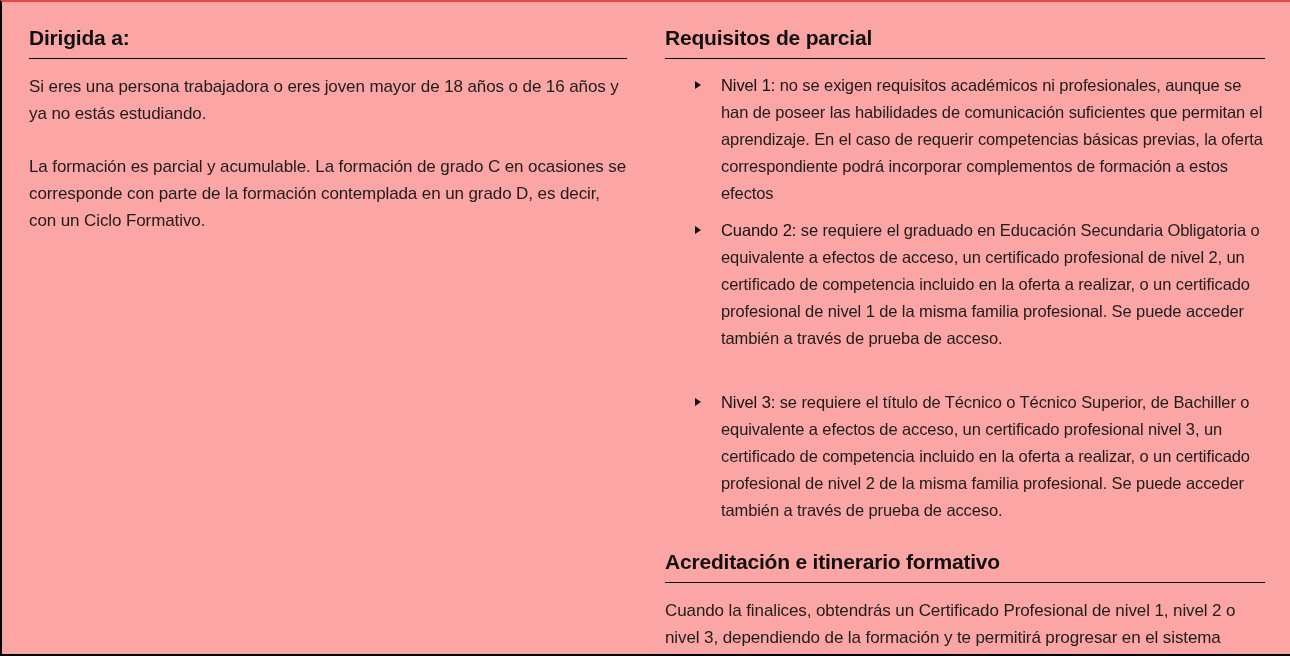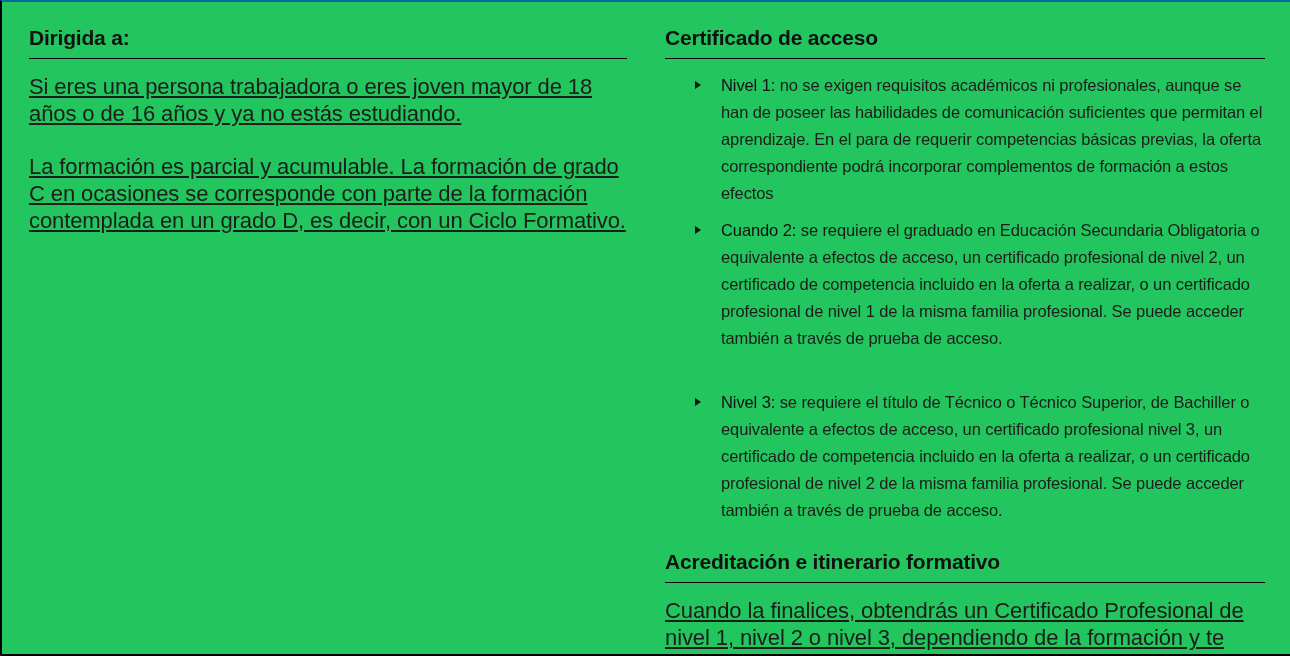--- a/index.html
+++ b/index.html
@@ -5,22 +5,22 @@
   html, body {
     margin: 0;
     padding: 0;
     background: #ffffff;
     font-family: "Liberation Sans", "DejaVu Sans", sans-serif;
   }
   .page {
     box-sizing: border-box;
     width: 1290px;
     height: 656px;
-    background: #22c55e;
-    border-top: 2px solid #0369a1;
+    background: #fca5a5;
+    border-top: 2px solid #ef4444;
     border-left: 2px solid #000;
     border-bottom: 2px solid #000;
     overflow: hidden;
   }
   .columns {
     display: flex;
     gap: 38px;
     padding: 24px 20px 0 27px;
   }
   .col {
@@ -38,25 +38,24 @@
     border-bottom: 1.6px solid #000;
     font-size: 21px;
     font-weight: 700;
     letter-spacing: -0.2px;
     color: #111111;
     line-height: 1.1;
   }
 
   .section p {
     margin: 14px 0 0 0;
-    font-size: 22px;
+    font-size: 17px;
     line-height: 27px;
     letter-spacing: -0.1px;
     color: #1d1d1b;
-    text-decoration: underline;
   }
 
   ul.level-list {
     list-style: none;
     margin: 13px 0 0 0;
     padding: 0 0 0 28px;
   }
   ul.level-list li {
     position: relative;
     padding-left: 28px;
@@ -98,26 +97,26 @@
       </div>
 
       <div class="section">
       </div>
 
     </div>
 
     <div class="col col-right">
 
       <div class="section">
-        <h2 class="section-heading">Certificado de acceso</h2>
+        <h2 class="section-heading">Requisitos de parcial</h2>
 
         <ul class="level-list">
           <li>
             <span class="tri"></span>
-            <span class="level-label">Nivel 1:</span><span> no se exigen requisitos académicos ni profesionales, aunque se han de poseer las habilidades de comunicación suficientes que permitan el aprendizaje. En el para de requerir competencias básicas previas, la oferta correspondiente podrá incorporar complementos de formación a estos efectos</span>
+            <span class="level-label">Nivel 1:</span><span> no se exigen requisitos académicos ni profesionales, aunque se han de poseer las habilidades de comunicación suficientes que permitan el aprendizaje. En el caso de requerir competencias básicas previas, la oferta correspondiente podrá incorporar complementos de formación a estos efectos</span>
           </li>
           <li>
             <span class="tri"></span>
             <span class="level-label">Cuando 2:</span><span> se requiere el graduado en Educación Secundaria Obligatoria o equivalente a efectos de acceso, un certificado profesional de nivel 2, un certificado de competencia incluido en la oferta a realizar, o un certificado profesional de nivel 1 de la misma familia profesional. Se puede acceder también a través de prueba de acceso.</span>
           </li>
           <li>
             <span class="tri"></span>
             <span class="level-label">Nivel 3:</span><span> se requiere el título de Técnico o Técnico Superior, de Bachiller o equivalente a efectos de acceso, un certificado profesional nivel 3, un certificado de competencia incluido en la oferta a realizar, o un certificado profesional de nivel 2 de la misma familia profesional. Se puede acceder también a través de prueba de acceso.</span>
           </li>
         </ul>

